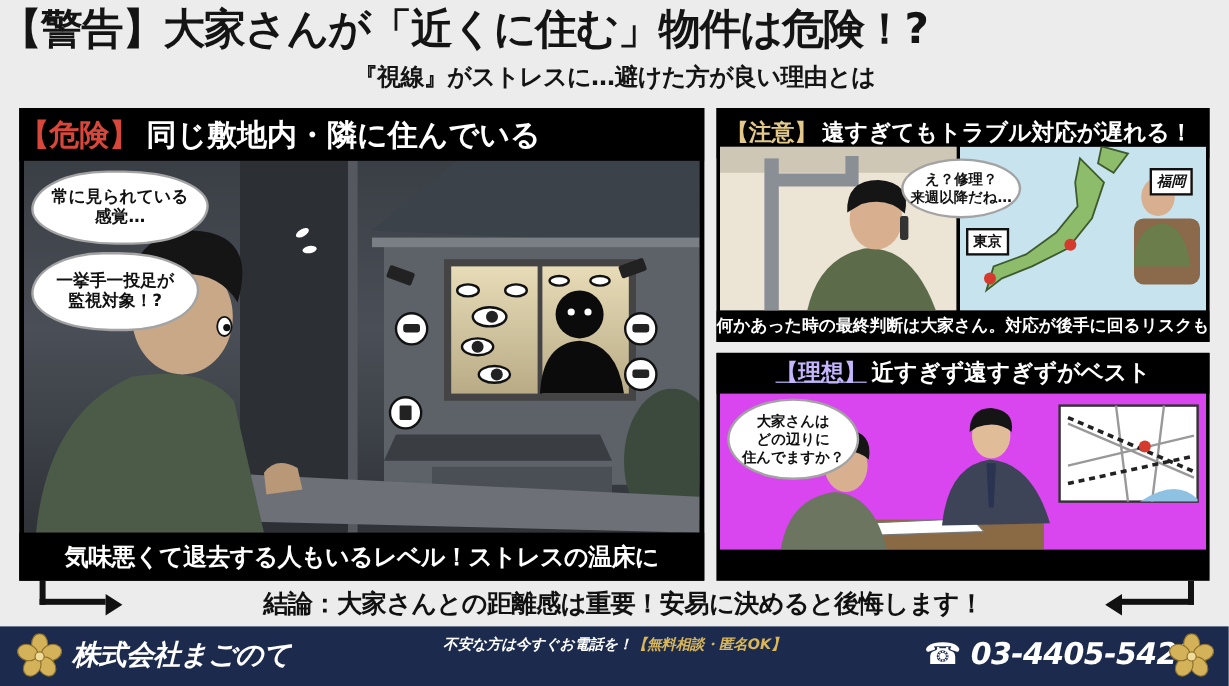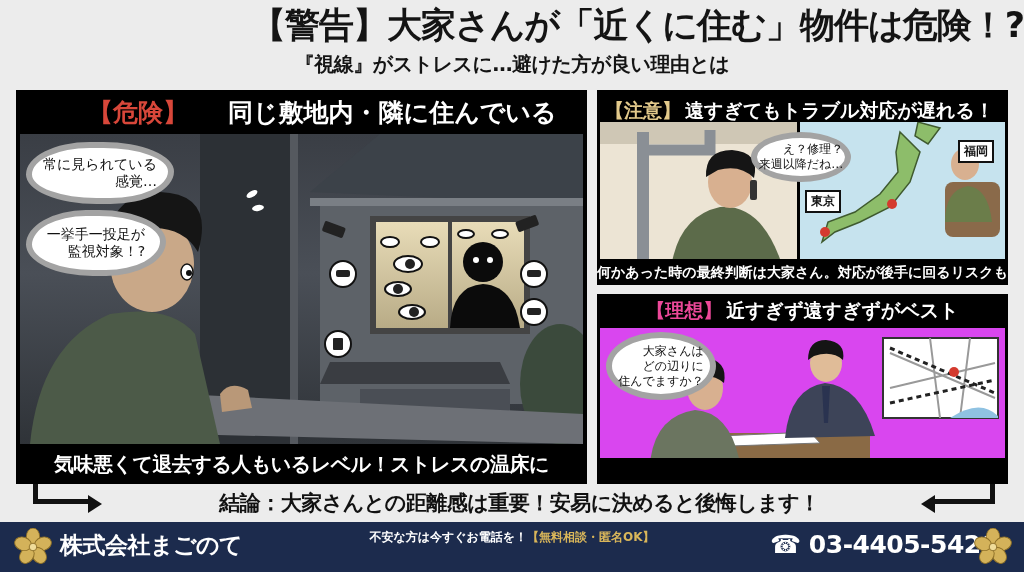--- a/index.html
+++ b/index.html
@@ -1,60 +1,60 @@
 <!DOCTYPE html>
 <html><head>
 <meta charset="utf-8">
 <style>
   * { box-sizing: border-box; margin: 0; padding: 0; }
   html, body { width: 1024px; height: 572px; overflow: hidden; }
   body { background: #ececec; font-family: "DejaVu Sans", "Liberation Sans", sans-serif; position: relative; color: #111; }
 
-  .title { position: absolute; left: 0; top: 2px; width: 1024px; text-align: right; font-size: 35px; font-weight: bold; letter-spacing: -1px; color: #141414; line-height: 46px; }
+  .title { position: absolute; left: 0; top: 2px; width: 1024px; text-align: left; font-size: 35px; font-weight: bold; letter-spacing: -1px; color: #141414; line-height: 46px; }
   .subtitle { position: absolute; left: 0; top: 50px; width: 1024px; text-align: center; font-size: 20px; font-weight: bold; color: #141414; line-height: 28px; letter-spacing: -0.5px; }
 
   .panel { position: absolute; background: #000; overflow: hidden; }
   .panel-head { background: #000; color: #fff; font-weight: bold; display: flex; align-items: center; white-space: nowrap; }
   .tag { margin-right: 6px; }
   .panel-caption { position: absolute; left: 0; right: 0; bottom: 0; background: #000; color: #fff; font-weight: bold; text-align: center; white-space: nowrap; }
   .scene { position: absolute; overflow: hidden; }
 
   
   #p-left { left: 16px; top: 90px; width: 571px; height: 394px; }
-  #p-left .panel-head { height: 44px; padding-left: 72px; font-size: 25px; gap: 34px; }
+  #p-left .panel-head { height: 44px; font-size: 25px; }
   #p-left .tag { color: #d8473a; }
   #p-left .scene { left: 4px; top: 44px; right: 4px; bottom: 40px; background: linear-gradient(180deg,#3a3e45 0%,#4a4f57 45%,#2f3338 100%); }
   #p-left .panel-caption { height: 40px; line-height: 40px; font-size: 20px; letter-spacing: -0.5px; }
 
   
   #p-tr { left: 597px; top: 90px; width: 411px; height: 195px; }
   #p-tr .panel-head { height: 42px; padding-left: 8px; font-size: 19px; }
   #p-tr .tag { color: #e2c98b; margin-right: 4px; }
   #p-tr .scene { left: 3px; top: 32px; right: 3px; bottom: 26px; }
   #p-tr .panel-caption { height: 26px; line-height: 26px; font-size: 14px; }
 
   
   #p-br { left: 597px; top: 294px; width: 411px; height: 190px; }
   #p-br .panel-head { height: 34px; justify-content: center; font-size: 19px; }
-  #p-br .tag { color: #ec4899; margin-right: 4px; }
+  #p-br .tag { color: #c4b5fd; margin-right: 4px; text-decoration: underline; }
   #p-br .scene { left: 3px; top: 34px; right: 3px; bottom: 26px; background: #d946ef; }
   #p-br .panel-caption { height: 26px; line-height: 26px; font-size: 14px; }
 
   
-  .bubble { position: absolute; background: #fff; border: 6px solid #a3a3a3; border-radius: 50%; font-weight: normal; color: #111; display: flex; align-items: center; justify-content: center; text-align: right; line-height: 1.25; white-space: pre-line; }
+  .bubble { position: absolute; background: #fff; border: 2px solid #a3a3a3; border-radius: 50%; font-weight: bold; color: #111; display: flex; align-items: center; justify-content: center; text-align: center; line-height: 1.25; white-space: pre-line; }
   .cloud { border-radius: 45% 50% 45% 50% / 55% 50% 55% 50%; }
   .label-box { position: absolute; background: #fff; border: 2px solid #111; font-weight: bold; font-size: 12px; padding: 1px 4px; }
 
   
   .bracket { position: absolute; border: 5px solid #111; border-top: none; }
   .conclusion { position: absolute; left: 0; top: 488px; width: 1024px; text-align: center; font-size: 21px; font-weight: bold; color: #111; line-height: 30px; letter-spacing: -0.5px; padding-left: 15px; }
   .arrow { position: absolute; width: 0; height: 0; border-top: 9px solid transparent; border-bottom: 9px solid transparent; }
 
   
-  .footer { position: absolute; left: 0; top: 522px; width: 1024px; height: 50px; background: #1c2b4d; color: #fff; }
+  .footer { position: absolute; left: 0; top: 522px; width: 1024px; height: 50px; background: #1c2b4d; color: #fff; font-style: italic; }
   .flower { position: absolute; width: 38px; height: 38px; }
   .company { position: absolute; left: 60px; top: 8px; font-size: 23px; font-weight: bold; color: #fff; letter-spacing: -0.5px; }
   .promo { position: absolute; left: 272px; top: 7px; width: 480px; text-align: center; font-size: 12px; font-weight: bold; line-height: 17px; }
   .promo .gold { color: #d9b65a; }
   .phone { position: absolute; left: 770px; top: 8px; font-size: 25px; font-weight: bold; letter-spacing: -0.5px; }
 </style>
 </head>
 <body>
 
 <div class="title">【警告】大家さんが「近くに住む」物件は危険！?</div>
@@ -160,21 +160,21 @@
       <path d="M318,0 L340,6 L328,22 L315,14 Z" fill="#8dbd6a" stroke="#3f5a2f" stroke-width="1.5"></path>
       <circle cx="292" cy="82" r="5" fill="#d43a2e"></circle>
       <circle cx="225" cy="110" r="5" fill="#d43a2e"></circle>
       <rect x="345" y="60" width="55" height="55" rx="8" fill="#8a6a4a"></rect>
       <ellipse cx="365" cy="42" rx="14" ry="16" fill="#d8b090"></ellipse>
       <path d="M345,100 Q345,68 368,64 Q388,66 392,100 Z" fill="#6b7d4a"></path>
     </svg>
     <div class="bubble" style="left:151px; top:10px; width:100px; height:50px; font-size:12px;">え？修理？
 来週以降だね…</div>
     <div class="label-box" style="left:205px; top:68px;">東京</div>
-    <div class="label-box" style="left:358px; top:18px;">福岡</div>
+    <div class="label-box" style="left:358px; top:18px;font-style:italic;">福岡</div>
   </div>
   <div class="panel-caption">何かあった時の最終判断は大家さん。対応が後手に回るリスクも</div>
 </div>
 
 <div class="panel" id="p-br">
   <div class="panel-head">
     <span class="tag">【理想】</span>
     <span>近すぎず遠すぎずがベスト</span>
   </div>
   <div class="scene">

